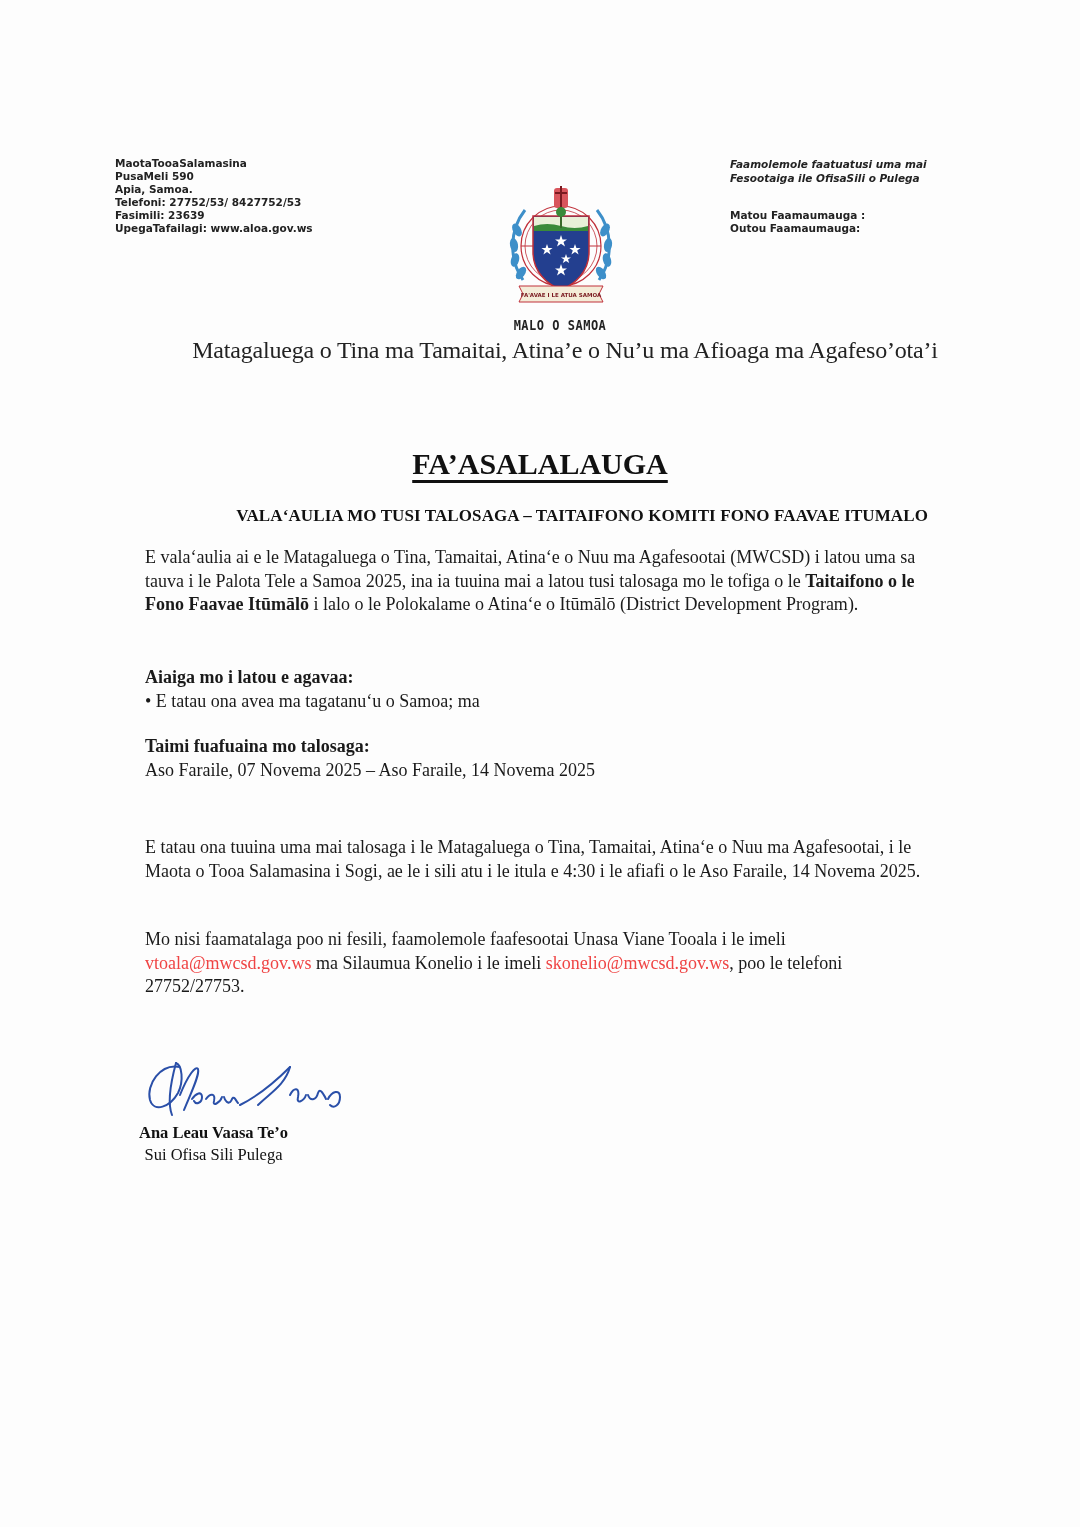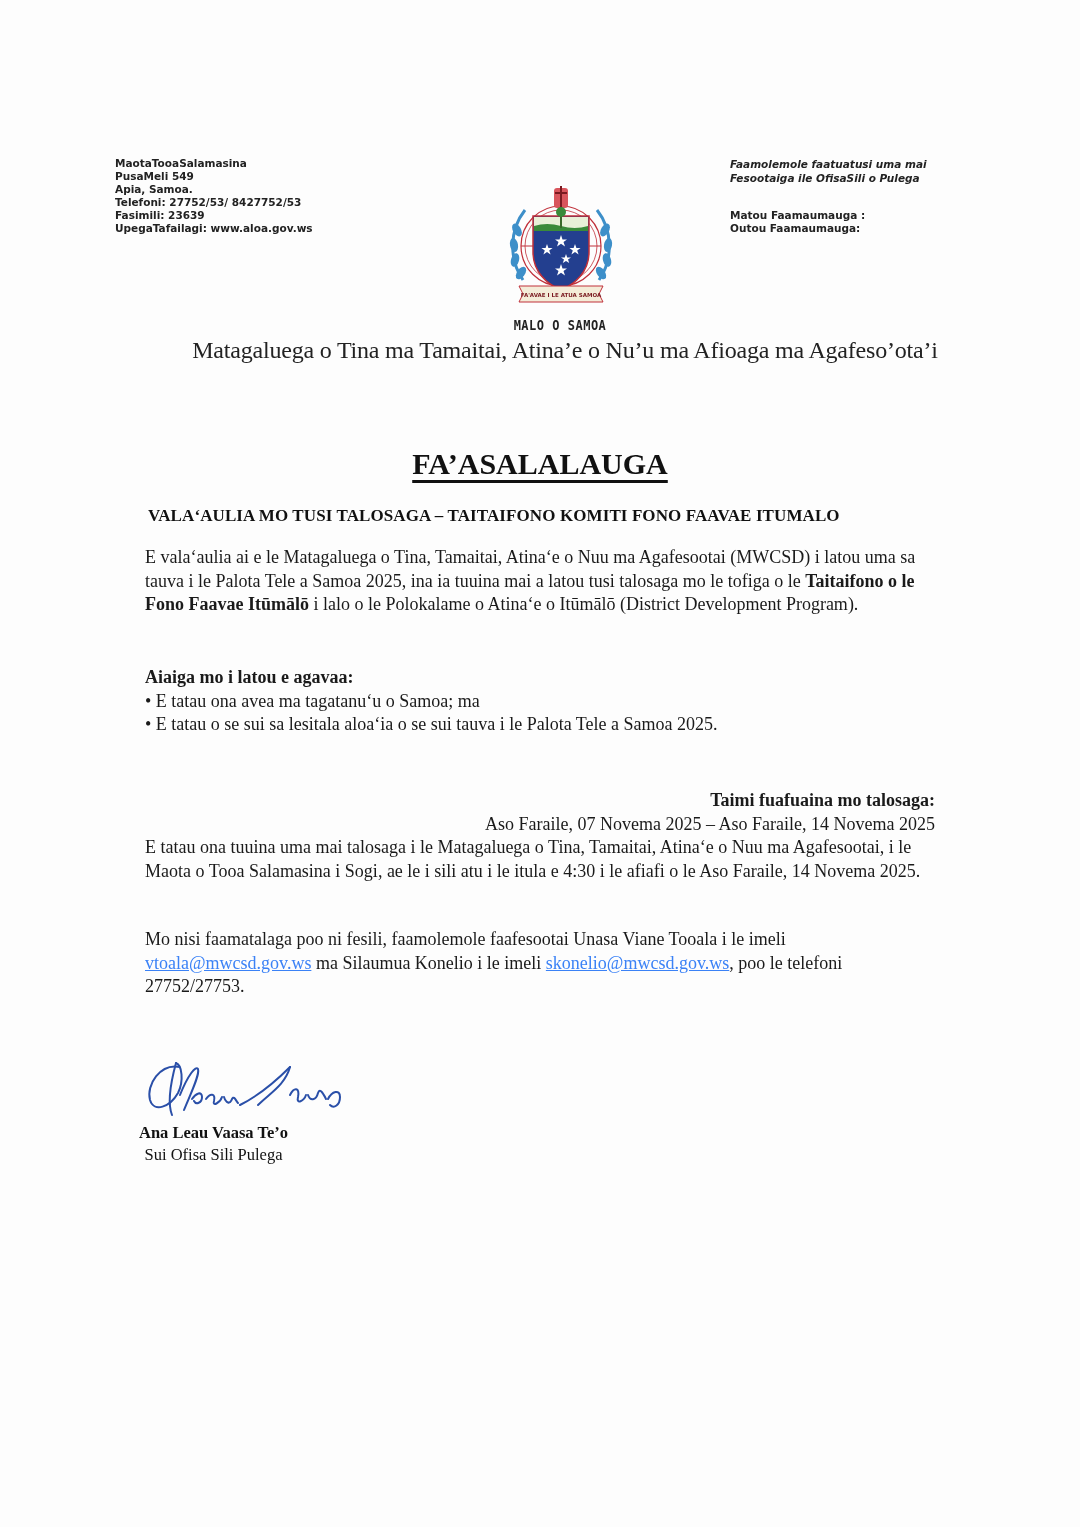--- a/index.html
+++ b/index.html
@@ -28,45 +28,45 @@
   .ministry {
     left: 0; top: 337px; width: 1130px; text-align: center;
     font-size: 24px; color: #222; letter-spacing: -0.2px;
   }
   .title {
     left: 0; top: 447px; width: 1080px; text-align: center;
     font-size: 30px; font-weight: bold; color: #111;
   }
   .title span { text-decoration: underline; text-decoration-thickness: 3px; text-underline-offset: 6px; }
   .subtitle {
-    left: 148px; top: 506px; width: 780px; text-align: left;
+    left: 148px; top: 506px; width: 780px; text-align: right;
     font-size: 17px; font-weight: bold; color: #111; letter-spacing: 0.1px;
   }
   .body-text {
     left: 145px; width: 790px; font-size: 18px; line-height: 23.5px; color: #1a1a1a;
   }
   .p1 { top: 546px; }
   .elig { top: 666px; }
   .elig .head, .time .head { font-weight: bold; }
-  .time { top: 789px; text-align: right; }
+  .time { top: 735px; }
   .p3 { top: 836px; }
   .p4 { top: 928px; }
-  a.link { color: #3b82f6; text-decoration: underline; }
+  a.link { color: #ef4444; }
   .sig { left: 140px; top: 1055px; width: 220px; height: 70px; }
   .signame {
     left: 139px; top: 1122px; font-size: 16.5px; line-height: 22px; color: #111; text-align: center;
   }
   .signame .name { font-weight: bold; }
 </style>
 </head>
 <body>
 
 <div class="abs addr">
   <div>MaotaTooaSalamasina</div>
-  <div>PusaMeli 549</div>
+  <div>PusaMeli 590</div>
   <div>Apia, Samoa.</div>
   <div>Telefoni: 27752/53/ 8427752/53</div>
   <div>Fasimili: 23639</div>
   <div>UpegaTafailagi: www.aloa.gov.ws</div>
 </div>
 
 <div class="abs right-head">
   <div class="italic">
     <div>Faamolemole faatuatusi uma mai</div>
     <div>Fesootaiga ile OfisaSili o Pulega</div>
@@ -130,21 +130,20 @@
   <span>FA’ASALALAUGA</span>
 </div>
 
 <div class="abs subtitle">VALA‘AULIA MO TUSI TALOSAGA – TAITAIFONO KOMITI FONO FAAVAE ITUMALO</div>
 
 <div class="abs body-text p1"><span>E vala‘aulia ai e le Matagaluega o Tina, Tamaitai, Atina‘e o Nuu ma Agafesootai (MWCSD) i latou uma sa tauva i le Palota Tele a Samoa 2025, ina ia tuuina mai a latou tusi talosaga mo le tofiga o le </span><b>Taitaifono o le Fono Faavae Itūmālō</b><span> i lalo o le Polokalame o Atina‘e o Itūmālō (District Development Program).</span></div>
 
 <div class="abs body-text elig">
   <div class="head">Aiaiga mo i latou e agavaa:</div>
   <div>• E tatau ona avea ma tagatanu‘u o Samoa; ma</div>
-  <div>• E tatau o se sui sa lesitala aloa‘ia o se sui tauva i le Palota Tele a Samoa 2025.</div>
 </div>
 
 <div class="abs body-text time">
   <div class="head">Taimi fuafuaina mo talosaga:</div>
   <div>Aso Faraile, 07 Novema 2025 – Aso Faraile, 14 Novema 2025</div>
 </div>
 
 <div class="abs body-text p3">E tatau ona tuuina uma mai talosaga i le Matagaluega o Tina, Tamaitai, Atina‘e o Nuu ma Agafesootai, i le Maota o Tooa Salamasina i Sogi, ae le i sili atu i le itula e 4:30 i le afiafi o le Aso Faraile, 14 Novema 2025.</div>
 
 <div class="abs body-text p4"><span>Mo nisi faamatalaga poo ni fesili, faamolemole faafesootai Unasa Viane Tooala i le imeli </span><a class="link">vtoala@mwcsd.gov.ws</a><span> ma Silaumua Konelio i le imeli </span><a class="link">skonelio@mwcsd.gov.ws</a><span>, poo le telefoni 27752/27753.</span></div>

